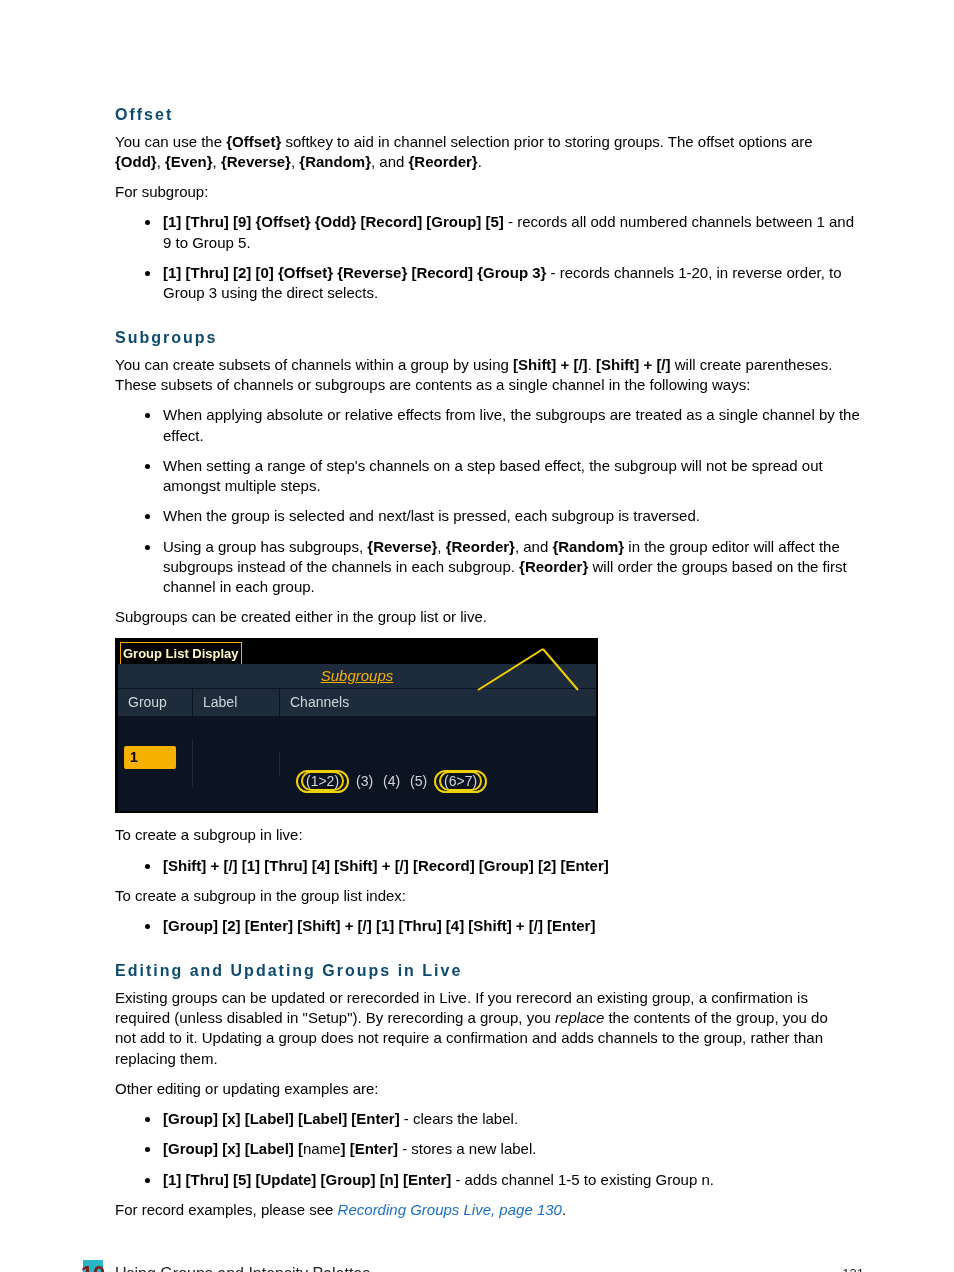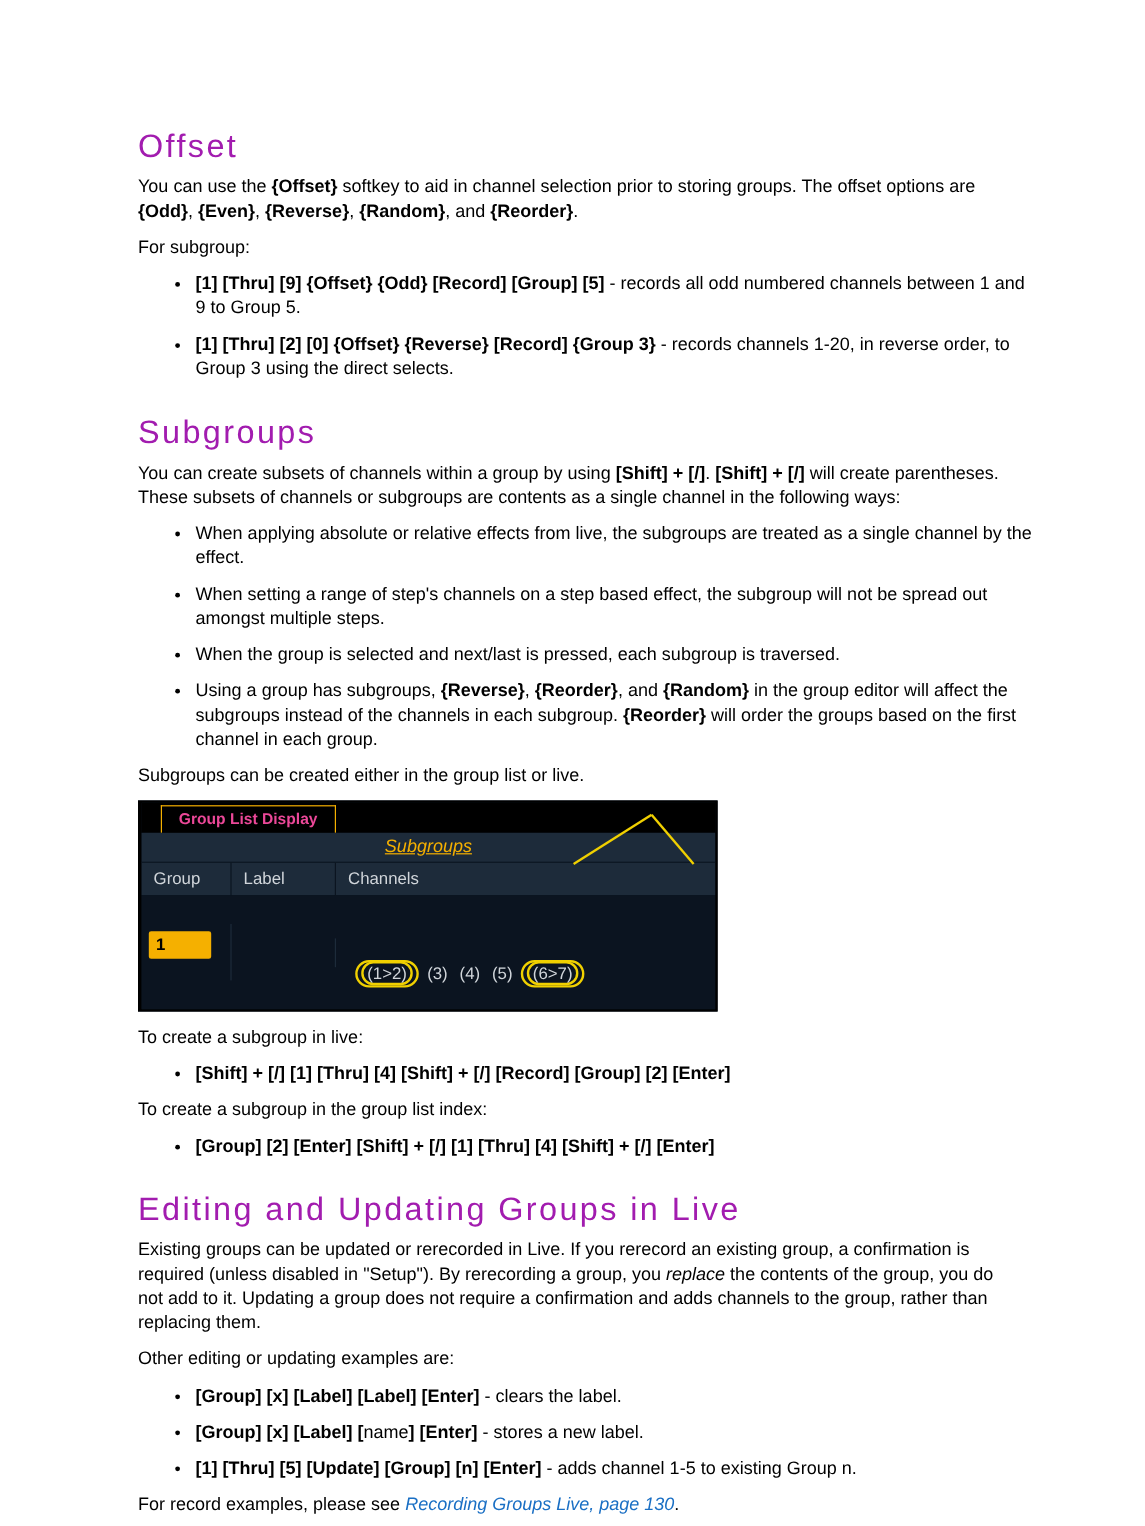--- a/index.html
+++ b/index.html
@@ -7,25 +7,25 @@
     font-size: 15px;
     color: #000;
     background: #fff;
     margin: 0;
     padding: 80px 90px 30px 115px;
     width: 954px;
     box-sizing: border-box;
     line-height: 1.35;
   }
   h2 {
-    font-size: 27px;
-    font-weight: normal;
+    font-size: 16px;
+    font-weight: bold;
     letter-spacing: 2px;
     margin: 24px 0 6px 0;
-    color: #a21caf;
+    color: #0c4a6e;
   }
   p { margin: 4px 16px 10px 0; }
   ul { margin: 4px 0 10px 0; padding-left: 46px; }
   li { margin: 4px 0 10px 0; padding-left: 2px; }
   b { font-weight: bold; }
   em { font-style: italic; }
   .link { color: #1a6fc4; font-style: italic; }
   
   .gld {
     width: 478px;
@@ -35,24 +35,24 @@
     color: #cfd5da;
     margin: 6px 0 12px 0;
     font-size: 14px;
   }
   .gld .top { background: #000; padding: 2px 0 0 0; }
   .tab {
     display: inline-block;
     border: 1px solid #f5b000;
     border-bottom: none;
     background: #000;
-    color: #ec4899;
-    font-weight: bold;
-    padding: 2px 14px;
-    margin-left: 16px;
+    color: #fef9c3;
+    font-weight: bold;
+    padding: 2px 2px;
+    margin-left: 2px;
     font-size: 13px;
   }
   .subhead {
     text-align: center;
     color: #f5b000;
     font-style: italic;
     text-decoration: underline;
     background: #1d2b3a;
     padding: 2px 0;
     font-size: 15px;

